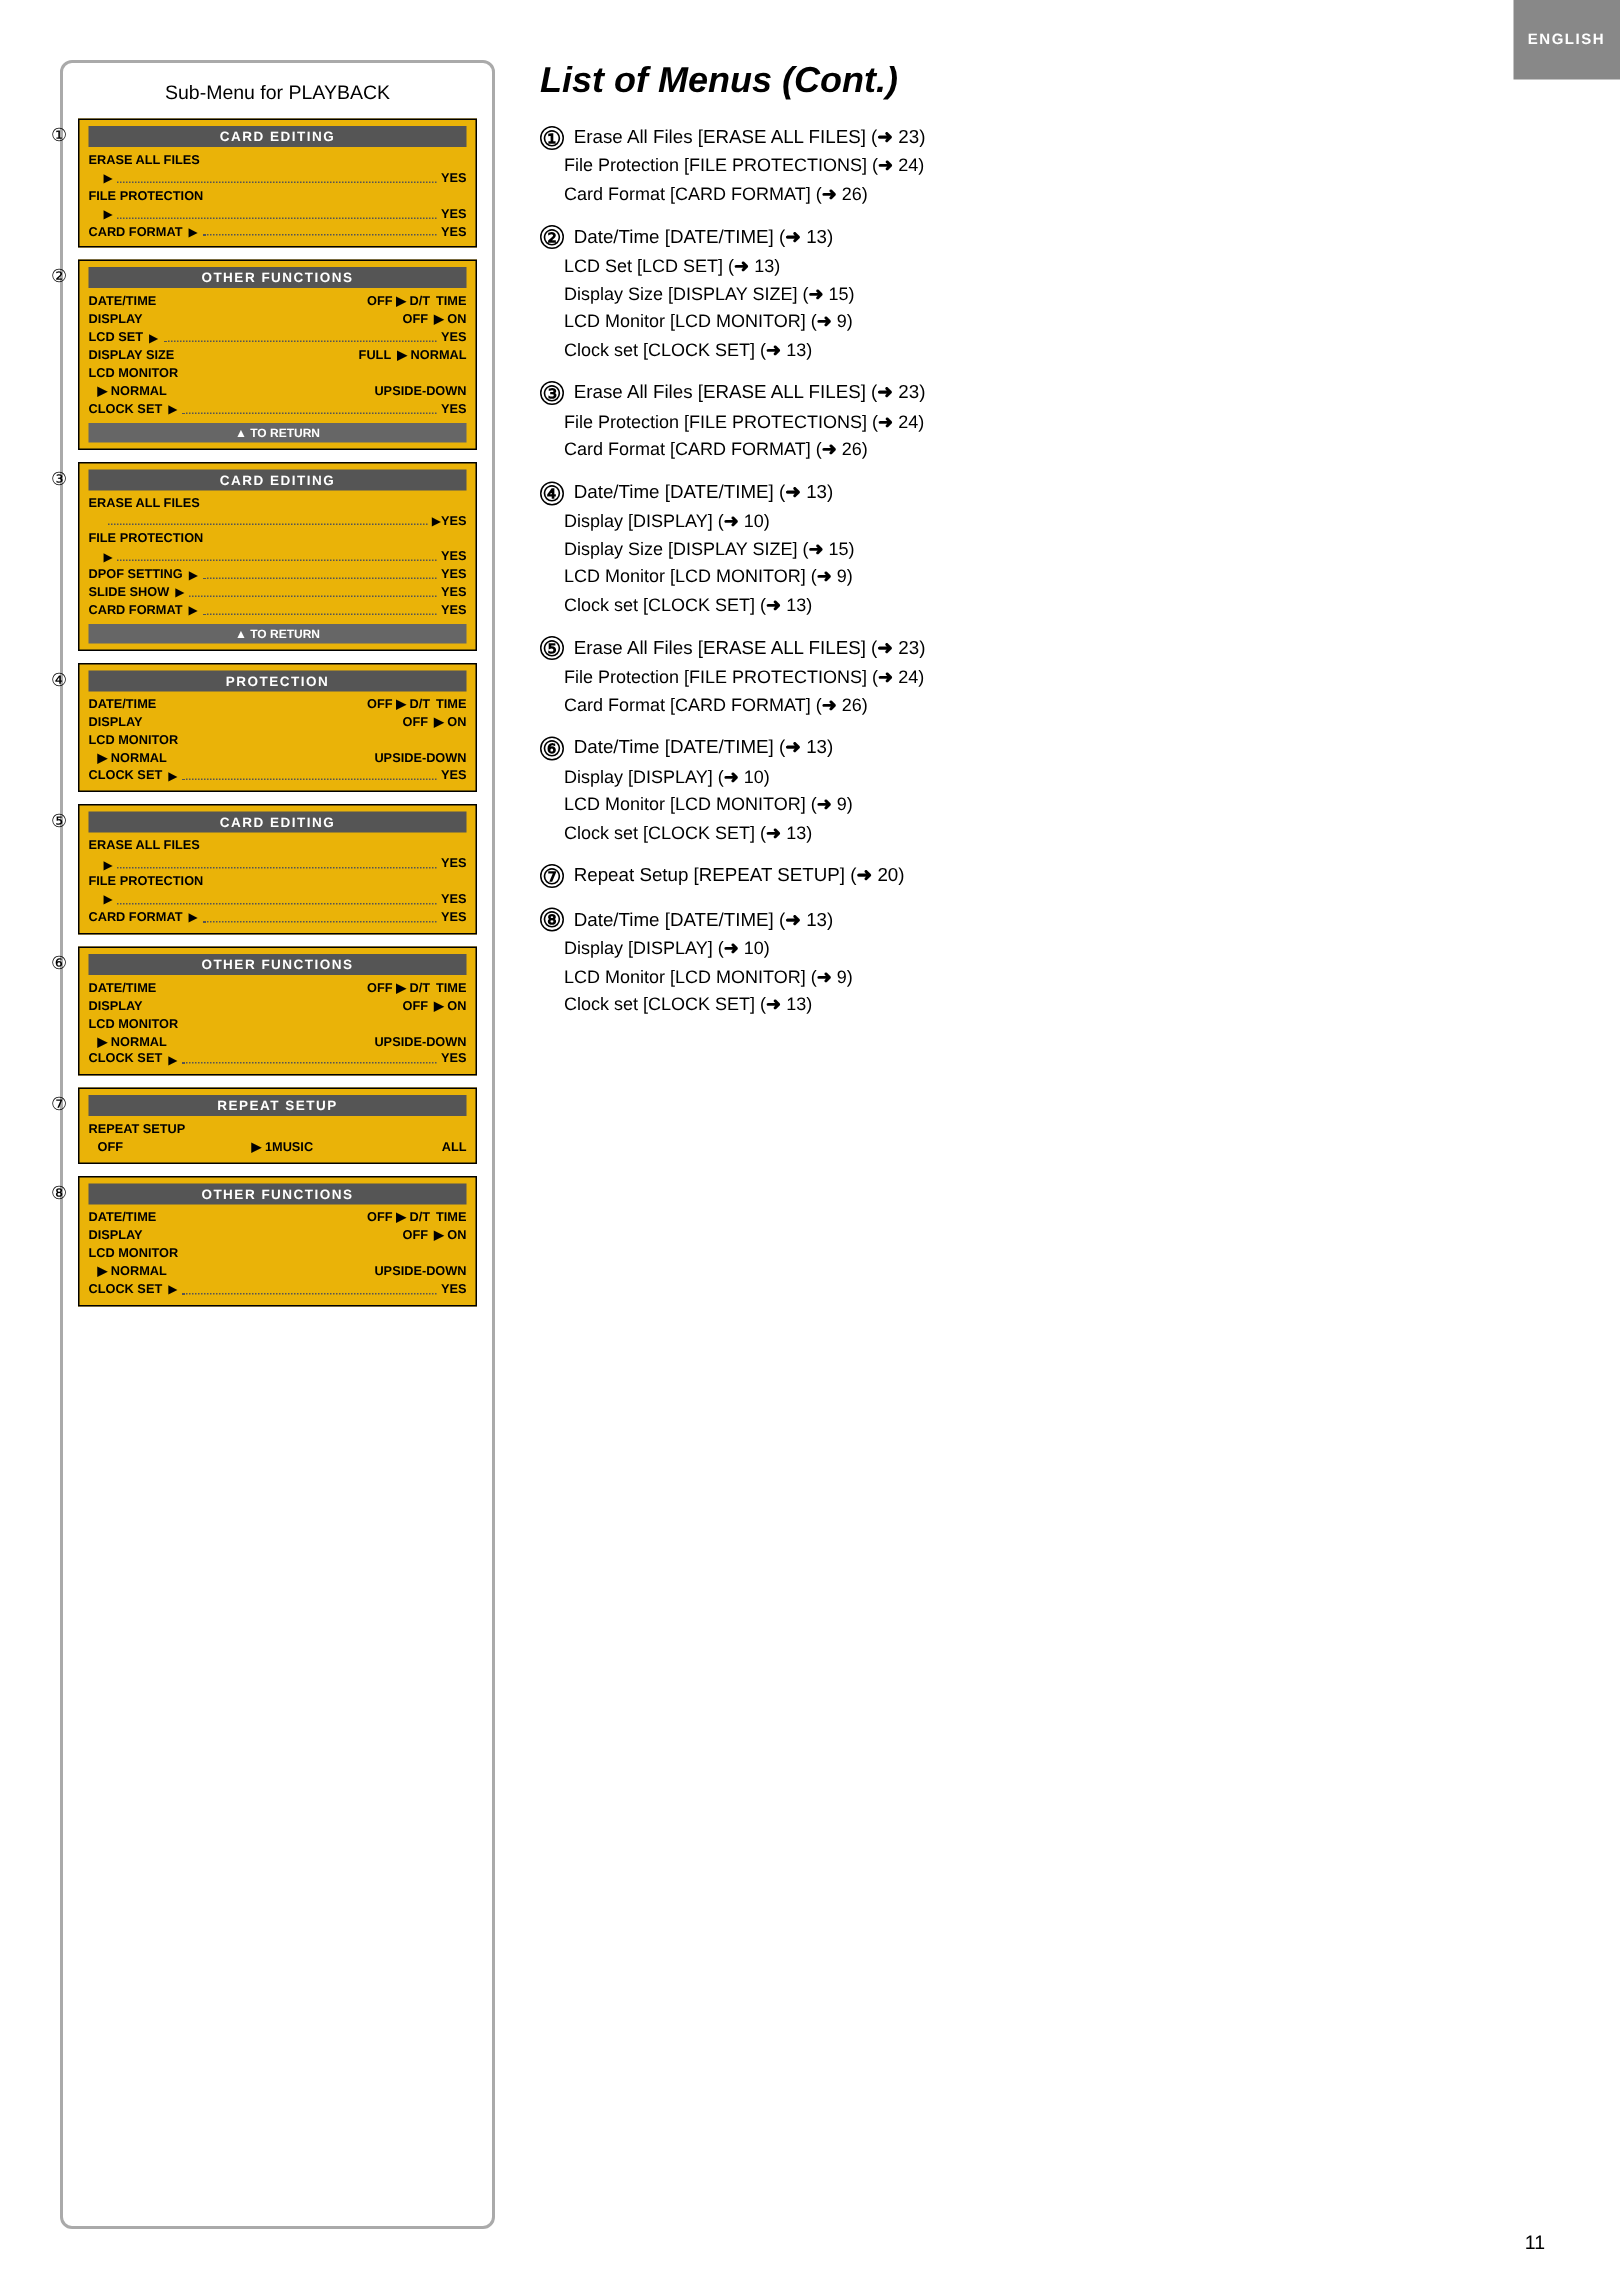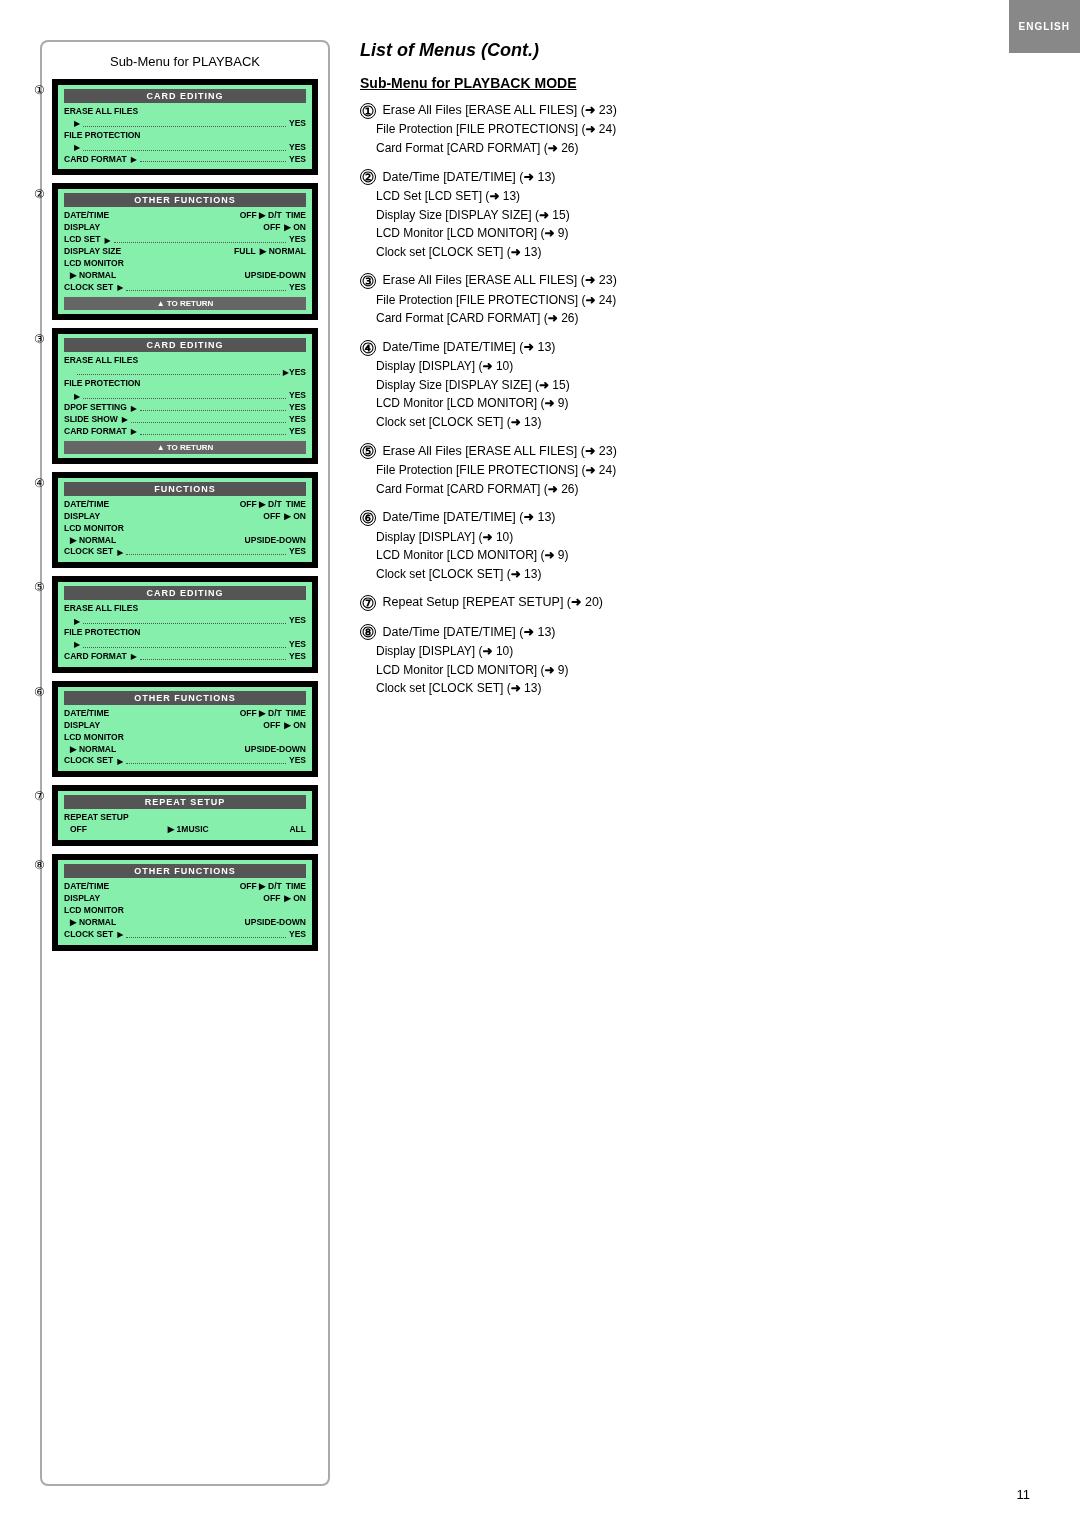--- a/index.html
+++ b/index.html
@@ -55,23 +55,23 @@
 
     .submenu-number {
       position: absolute;
       left: -18px;
       top: 4px;
       font-size: 12px;
       color: #000;
     }
 
     .submenu-inner {
-      border: 6px solid #000000;
+      border: 1px solid #000000;
       padding: 4px 6px 4px 6px;
-      background: #86efac;
+      background: #eab308;
     }
 
     .submenu-header {
       background: #555;
       color: #fff;
       font-size: 9px;
       font-weight: bold;
       text-align: center;
       padding: 2px 4px;
       letter-spacing: 1px;
@@ -127,21 +127,21 @@
 
     
     .right-panel {
       position: absolute;
       top: 40px;
       left: 360px;
       right: 50px;
     }
 
     .page-title {
-      font-size: 18px;
+      font-size: 24px;
       font-style: italic;
       font-weight: bold;
       color: #000;
       margin-bottom: 14px;
     }
 
     .section-title {
       font-size: 14px;
       font-weight: bold;
       text-decoration: underline;
@@ -313,21 +313,21 @@
         <span class="dots"></span>
         <span class="value">YES</span>
       </div>
       <div class="to-return-bar">▲ TO RETURN</div>
     </div>
   </div>
 
   <div class="submenu-box">
     <span class="submenu-number">④</span>
     <div class="submenu-inner">
-      <div class="submenu-header">FUNCTIONS</div>
+      <div class="submenu-header">PROTECTION</div>
       <div class="submenu-row">
         <span class="label">DATE/TIME</span>
         <span style="flex:1; text-align:right; font-weight:bold; font-size:8.5px;">OFF ▶ D/T</span>
         <span class="value" style="margin-left:4px;">TIME</span>
       </div>
       <div class="submenu-row">
         <span class="label">DISPLAY</span>
         <span style="flex:1; text-align:right; font-weight:bold; font-size:8.5px;">OFF</span>
         <span class="value" style="margin-left:4px;">▶ ON</span>
       </div>
@@ -449,21 +449,20 @@
         <span class="value">YES</span>
       </div>
     </div>
   </div>
 
 </div>
 
 <div class="right-panel">
   <h1 class="page-title">List of Menus (Cont.)</h1>
 
-  <div class="section-title">Sub-Menu for PLAYBACK MODE</div>
 
   <ul class="menu-list">
 
     <li>
       <span class="circle-num">①</span>
       <span>Erase All Files [ERASE ALL FILES] (<strong>➜</strong> 23)</span>
       <ul class="sub-items">
         <li>File Protection [FILE PROTECTIONS] (<strong>➜</strong> 24)</li>
         <li>Card Format [CARD FORMAT] (<strong>➜</strong> 26)</li>
       </ul>

